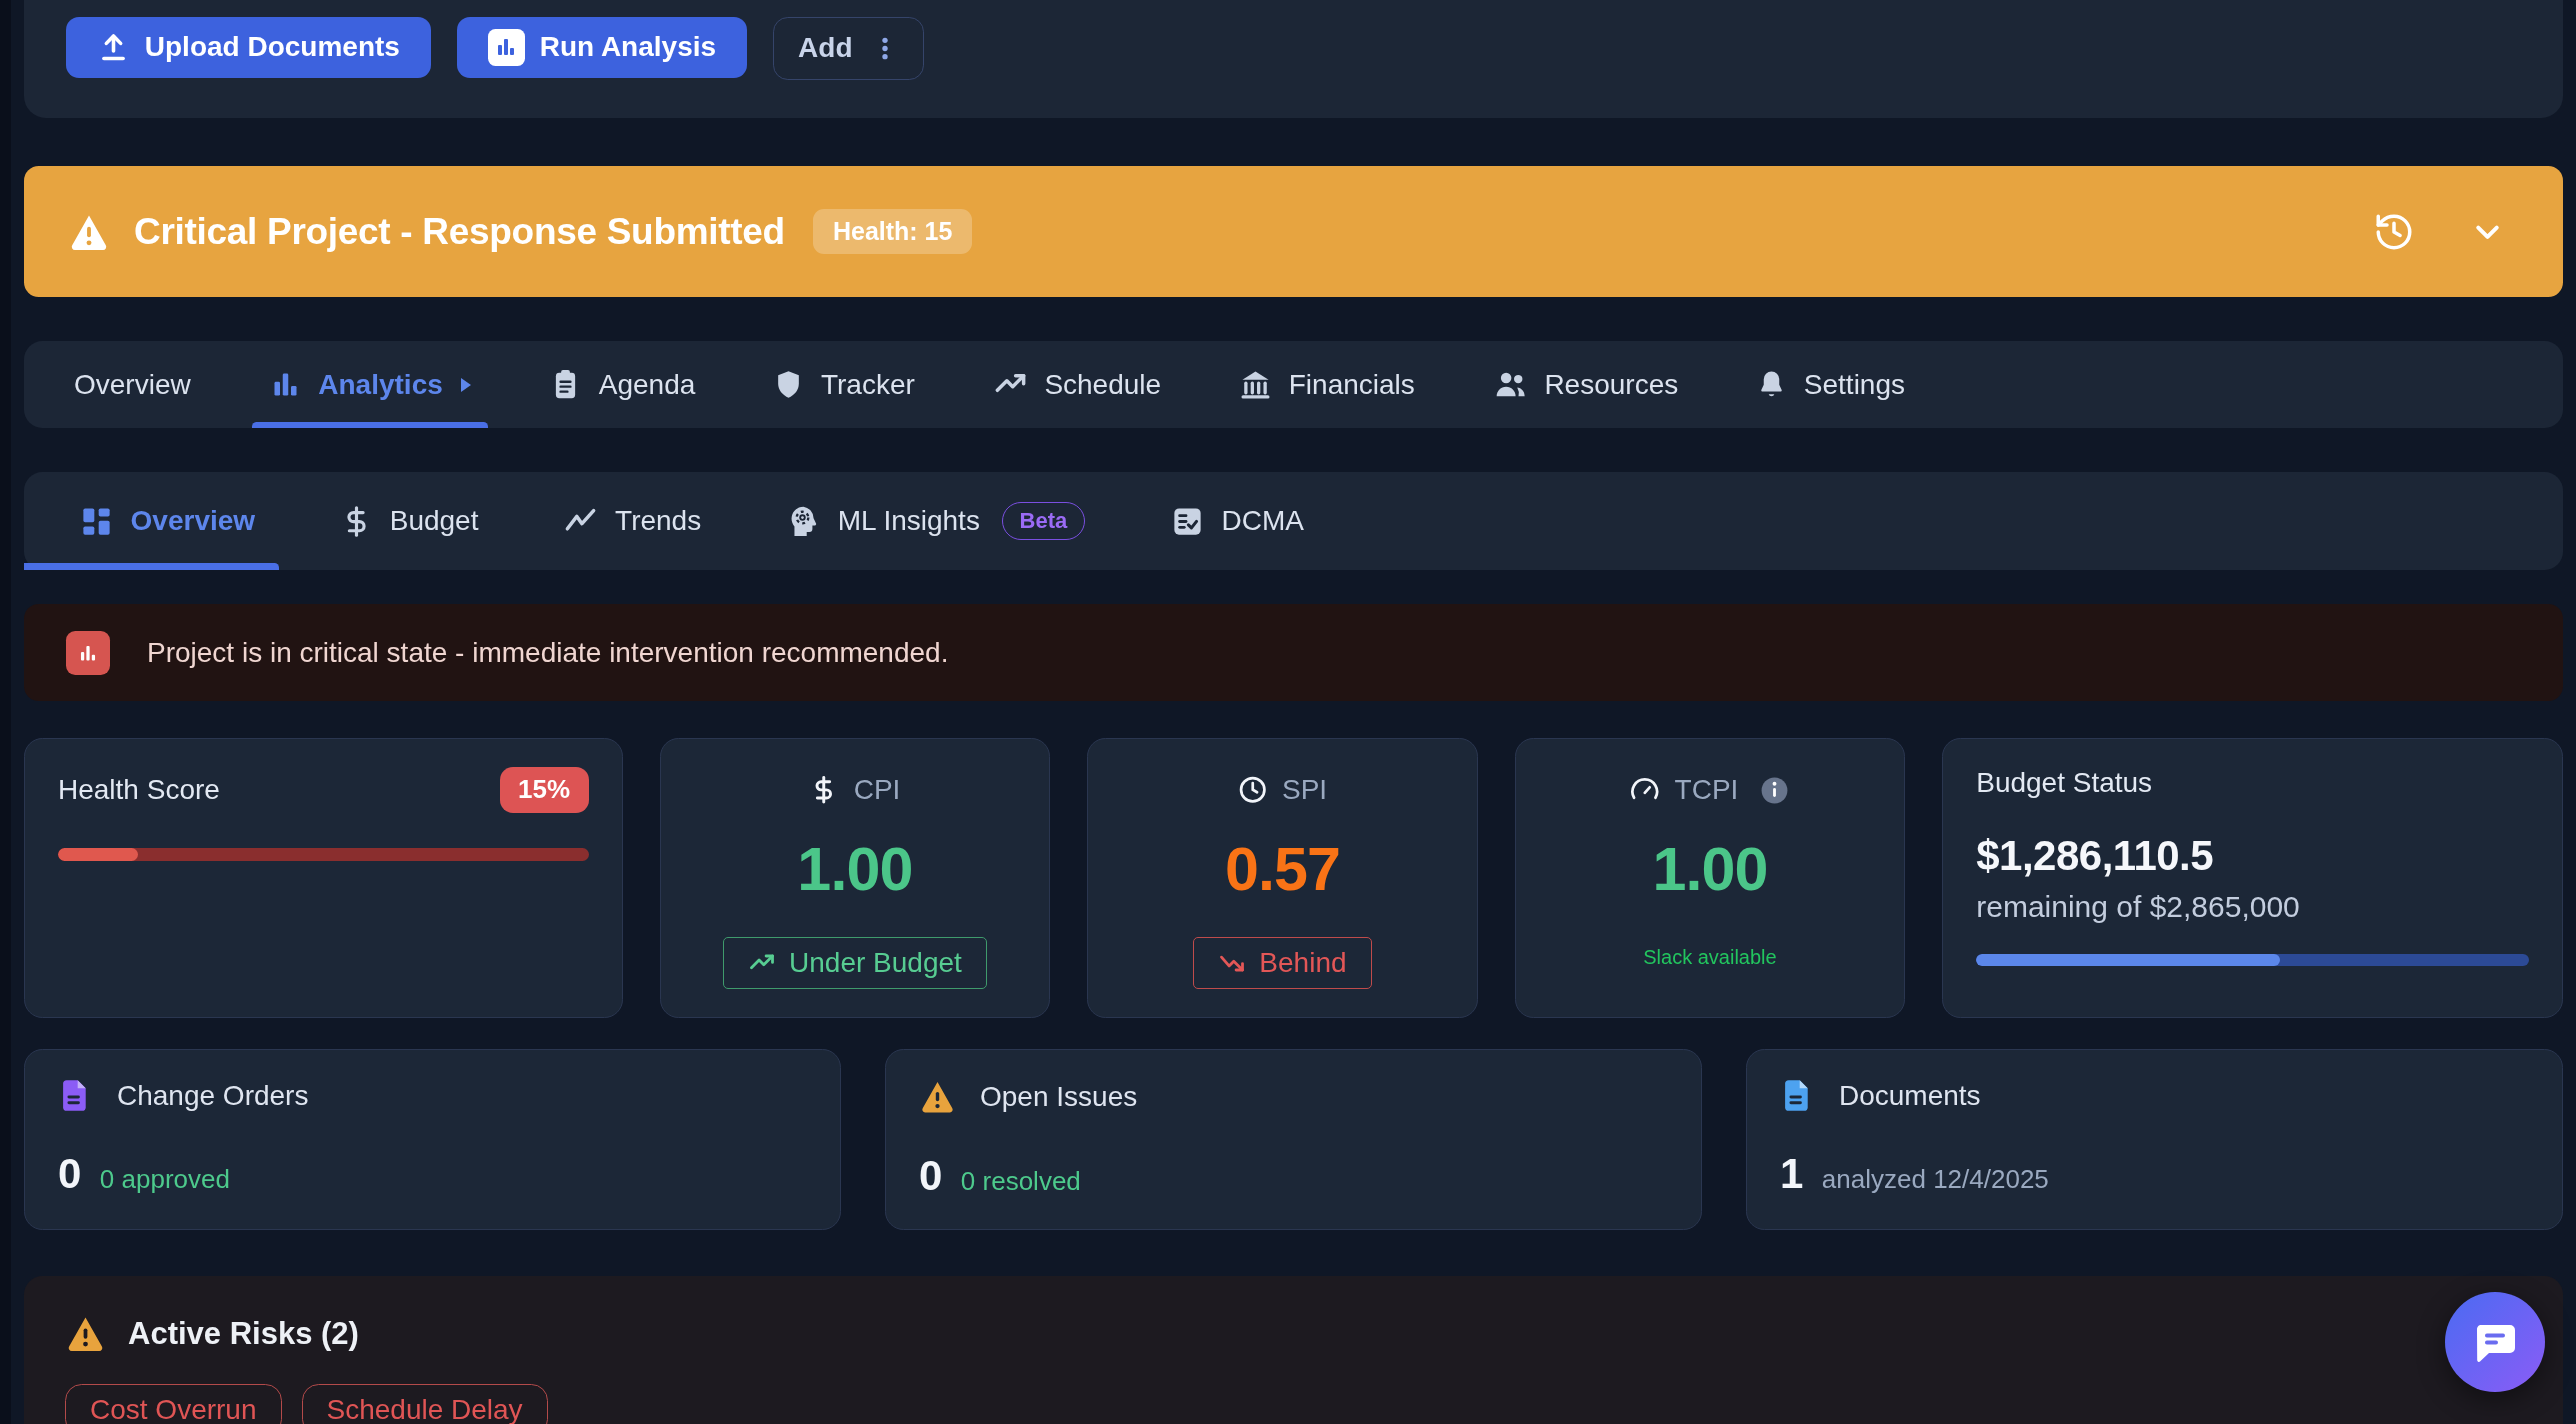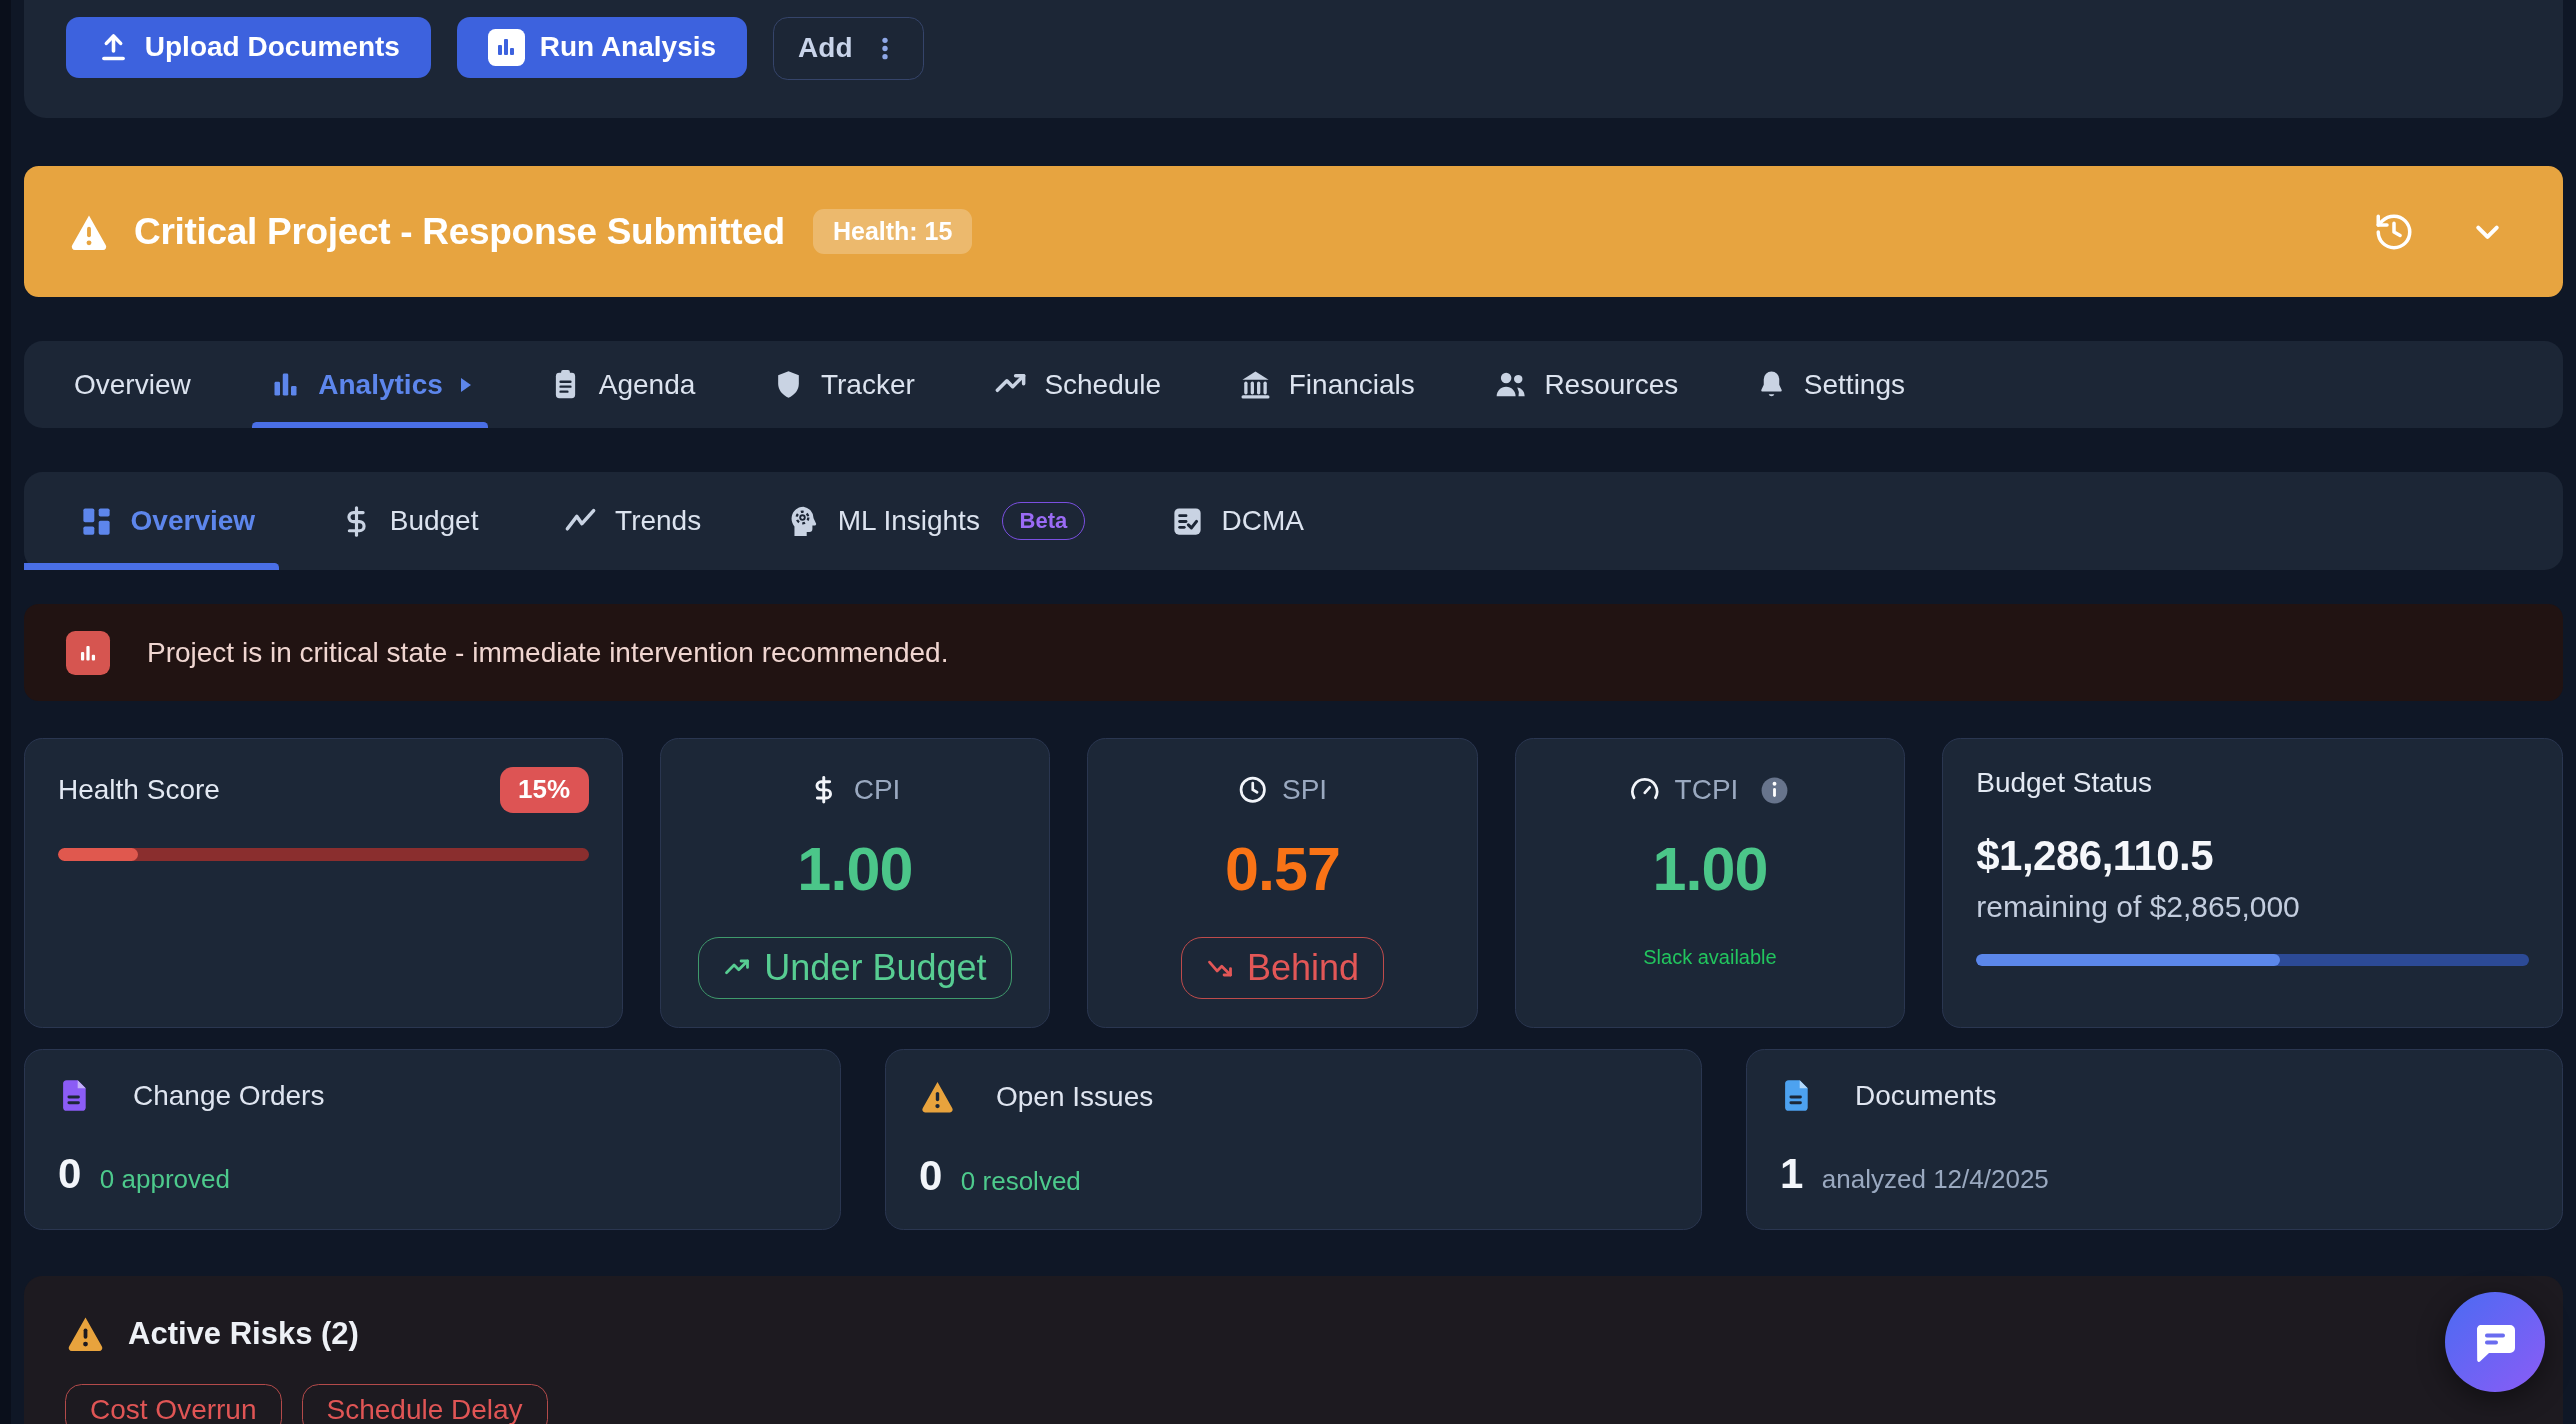--- a/index.html
+++ b/index.html
@@ -100,32 +100,32 @@
   .fill-blue { background:#5b87ea; }
   .muted { color:#c3cdde; font-size:26px; margin-top:24px; }
 
   .kpi-card { display:flex; flex-direction:column; align-items:center; padding-top:35px; }
   .kpi-head { display:flex; align-items:center; gap:14.8px; font-size:28px; color:#9aa9c0; }
   .kpi-value { font-size:61px; font-weight:700; margin-top:28px; letter-spacing:-0.9px; }
   .val-green { color:#4bc689; }
   .val-red { color:#f97316; }
   .kpi-badge {
     display:inline-flex; align-items:center; gap:13px; margin-top:33px;
-    font-size:36px; padding:9.2px 24px; border-radius:21px; border:1.8px solid;
+    font-size:28px; padding:9.2px 24px; border-radius:5px; border:1.8px solid;
   }
   .kpi-badge.green { color:#57cd92; border-color:#3f9a6c; }
   .kpi-badge.red { color:#e35757; border-color:#bf4b4b; }
   .kpi-caption { font-size:20px; color:#22c55e; margin-top:42px; }
   .budget-amount { font-size:42px; font-weight:700; color:#f5f7fb; margin-top:33px; letter-spacing:-0.5px; }
   .budget-caption { font-size:30px; color:#c3cdde; margin-top:10px; }
   .info-dot { margin-left:5.5px; display:flex; }
 
   
   .stats { margin-top:47px; display:grid; grid-template-columns:1fr 1fr 1fr; gap:44px; height:181px; }
-  .stat-head { display:flex; align-items:center; gap:40px; }
+  .stat-head { display:flex; align-items:center; gap:24px; }
   .stat-title { font-size:28px; color:#dfe5f0; }
   .stat-row { display:flex; align-items:baseline; gap:18.5px; margin-top:37px; }
   .stat-count { font-size:42px; font-weight:700; color:#f2f5fa; }
   .stat-caption { font-size:26px; }
   .cap-green { color:#4dca8c; }
   .cap-grey { color:#9aa9c0; }
 
   
   .risks {
     margin-top:46px; height:185px; background:#1d1a20; border-radius:18.5px 18.5px 0 0;

